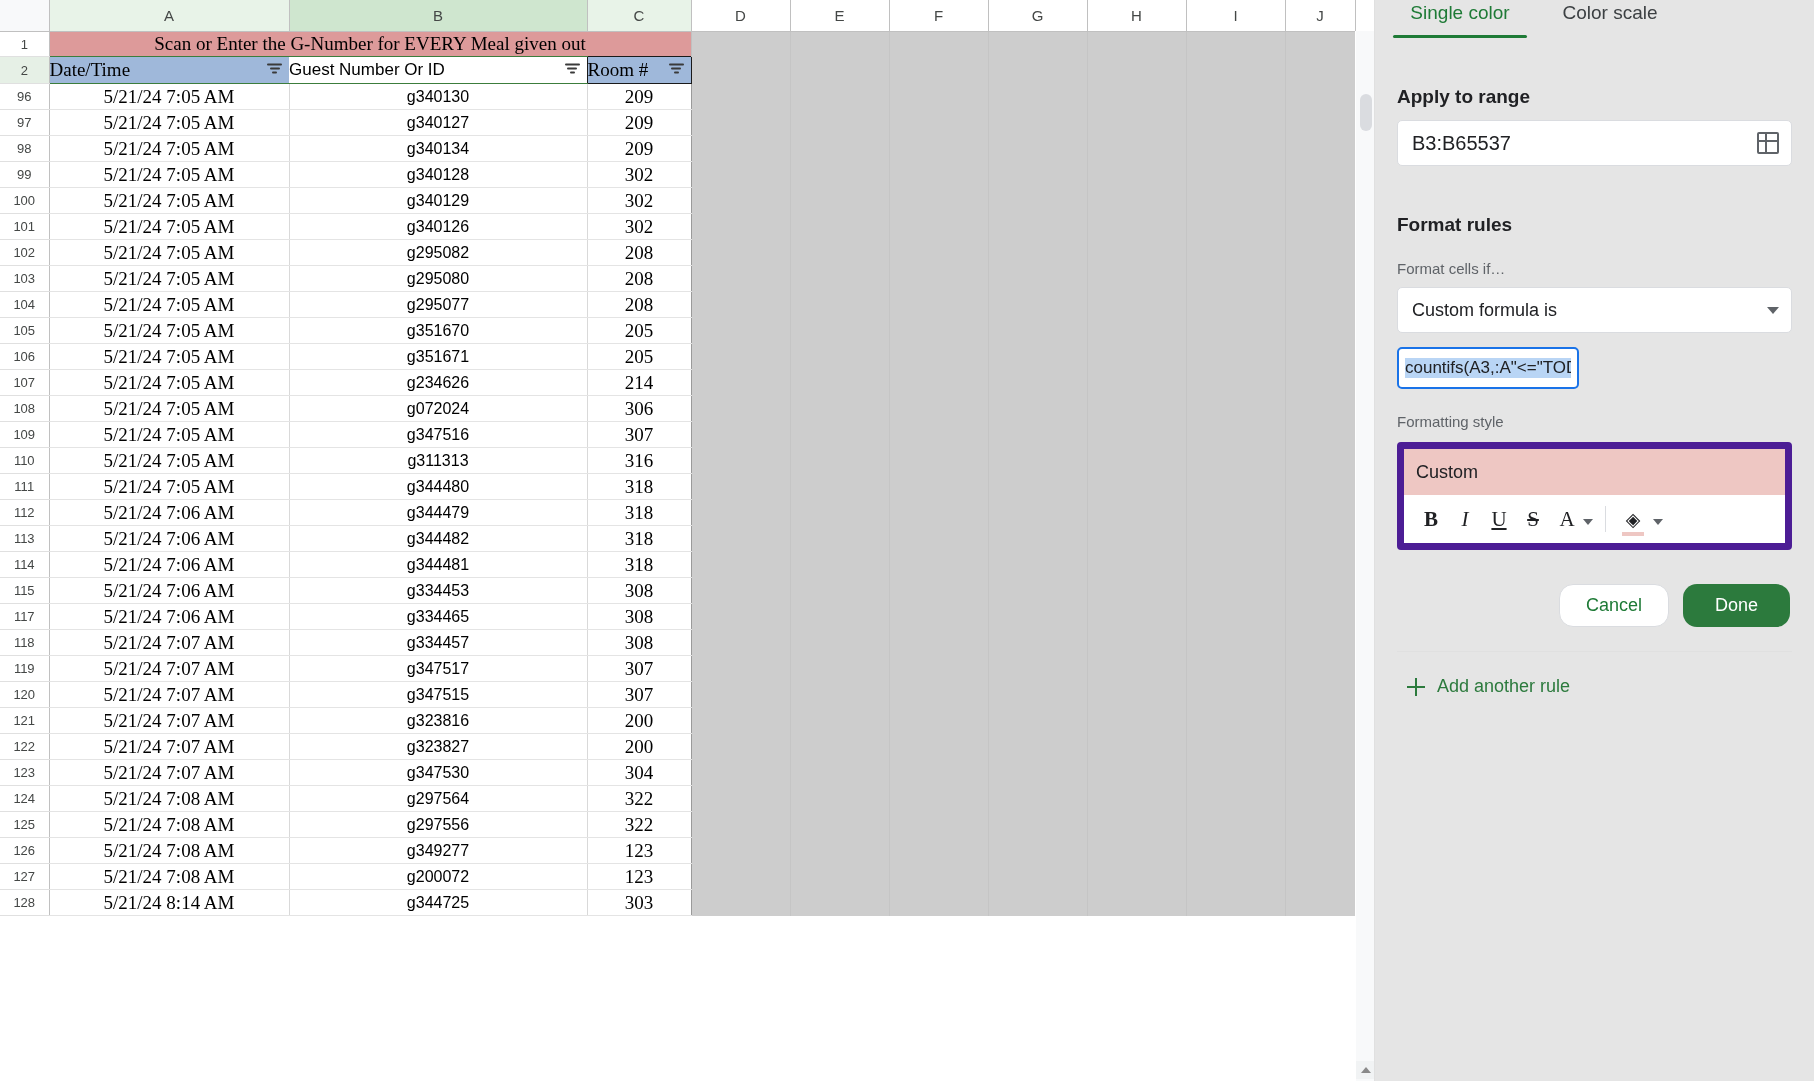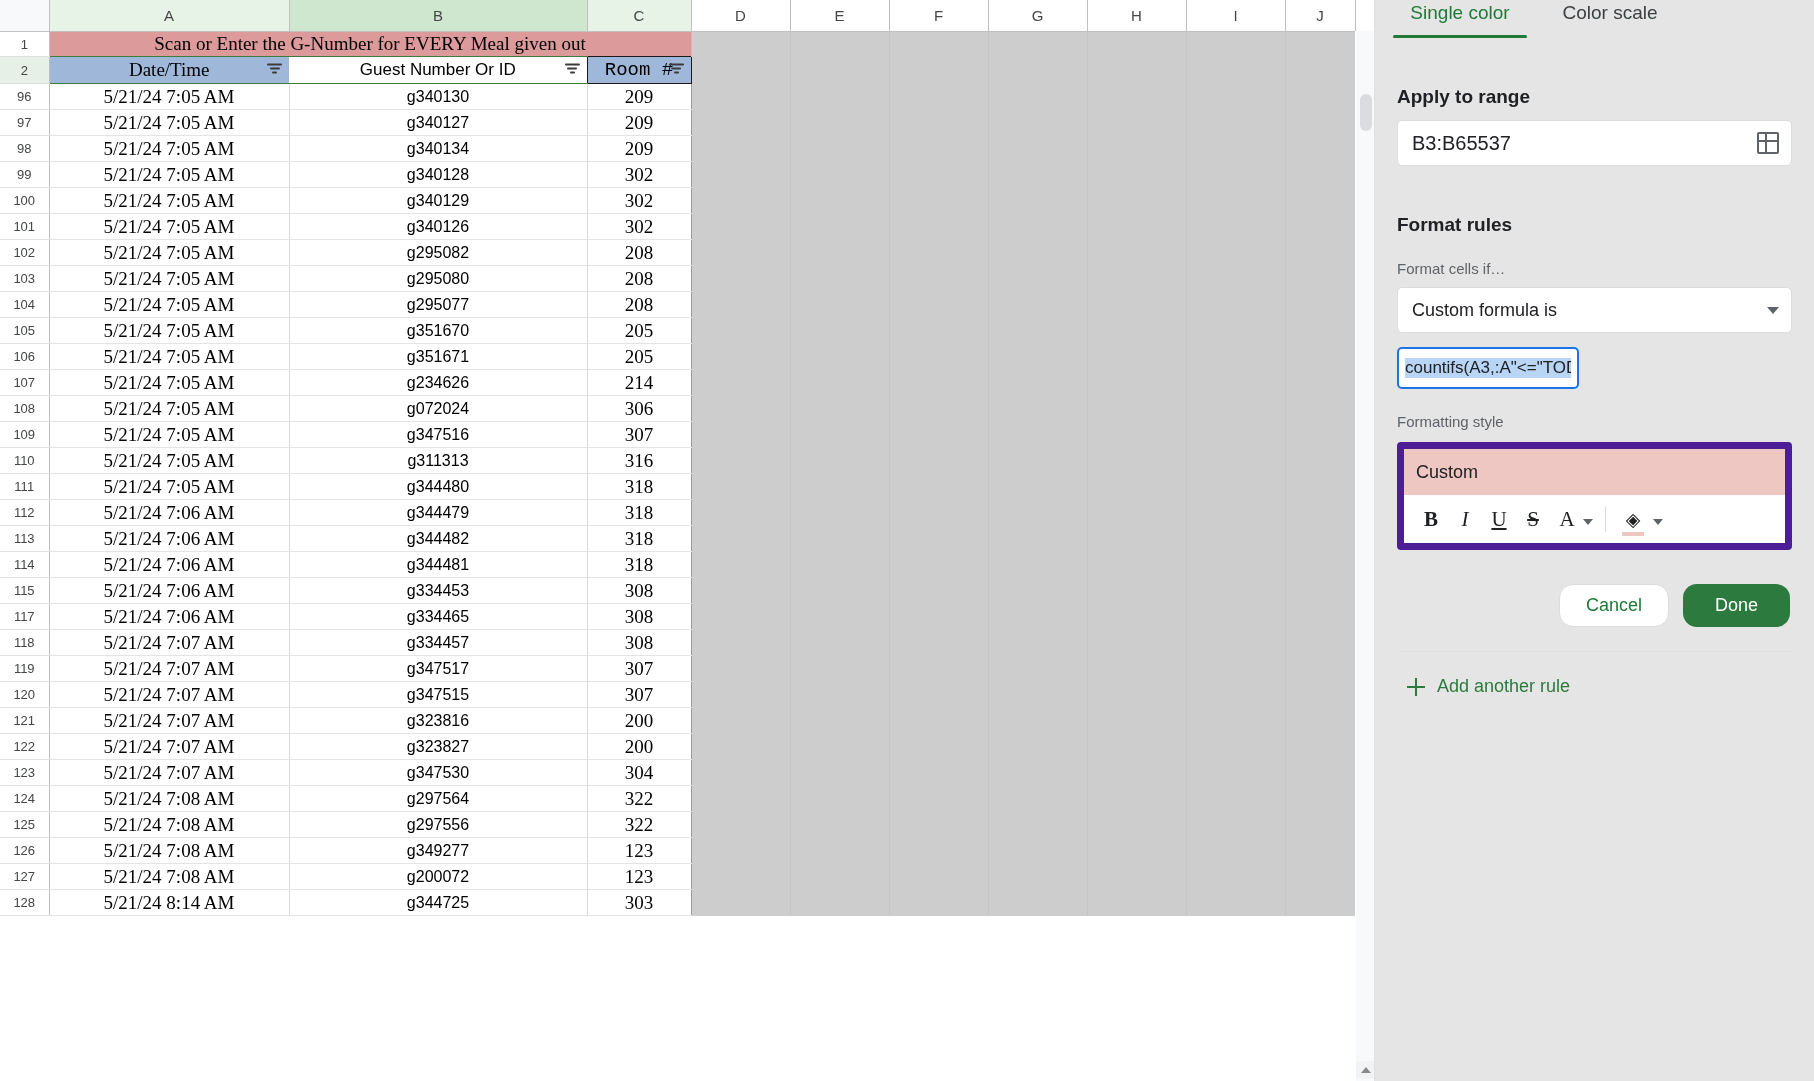--- a/index.html
+++ b/index.html
@@ -103,27 +103,26 @@
     border-right: 1px solid #c5c5c5;
   }
   td.greyfill.nob { border-right: none; }
 
   
   tr.r2 { height: 27px; }
   td.hdrA, td.hdrB, td.hdrC {
     font-family: "Liberation Serif", serif;
     font-weight: bold;
     font-size: 19px;
-    text-align: center;
     position: relative;
     color: #000;
   }
   td.hdrA { background: #9fb8da; border: 1px solid #3c7d3c; border-right: none;}
   td.hdrB { background: #ffffff; border-top: 1px solid #3c7d3c; border-bottom: 1px solid #3c7d3c; font-family:"Liberation Sans", sans-serif; font-size:17px;}
-  td.hdrC { background: #9fb8da; border: 1px solid #1a1a1a; font-family: Liberation Mono, monospace; }
+  td.hdrC { background: #9fb8da; border: 1px solid #1a1a1a; }
   .filter-ico {
     position: absolute;
     right: 7px;
     top: 50%;
     transform: translateY(-50%);
     width: 15px; height: 13px;
     display: inline-block;
   }
   .filter-ico i {
     display: block;

